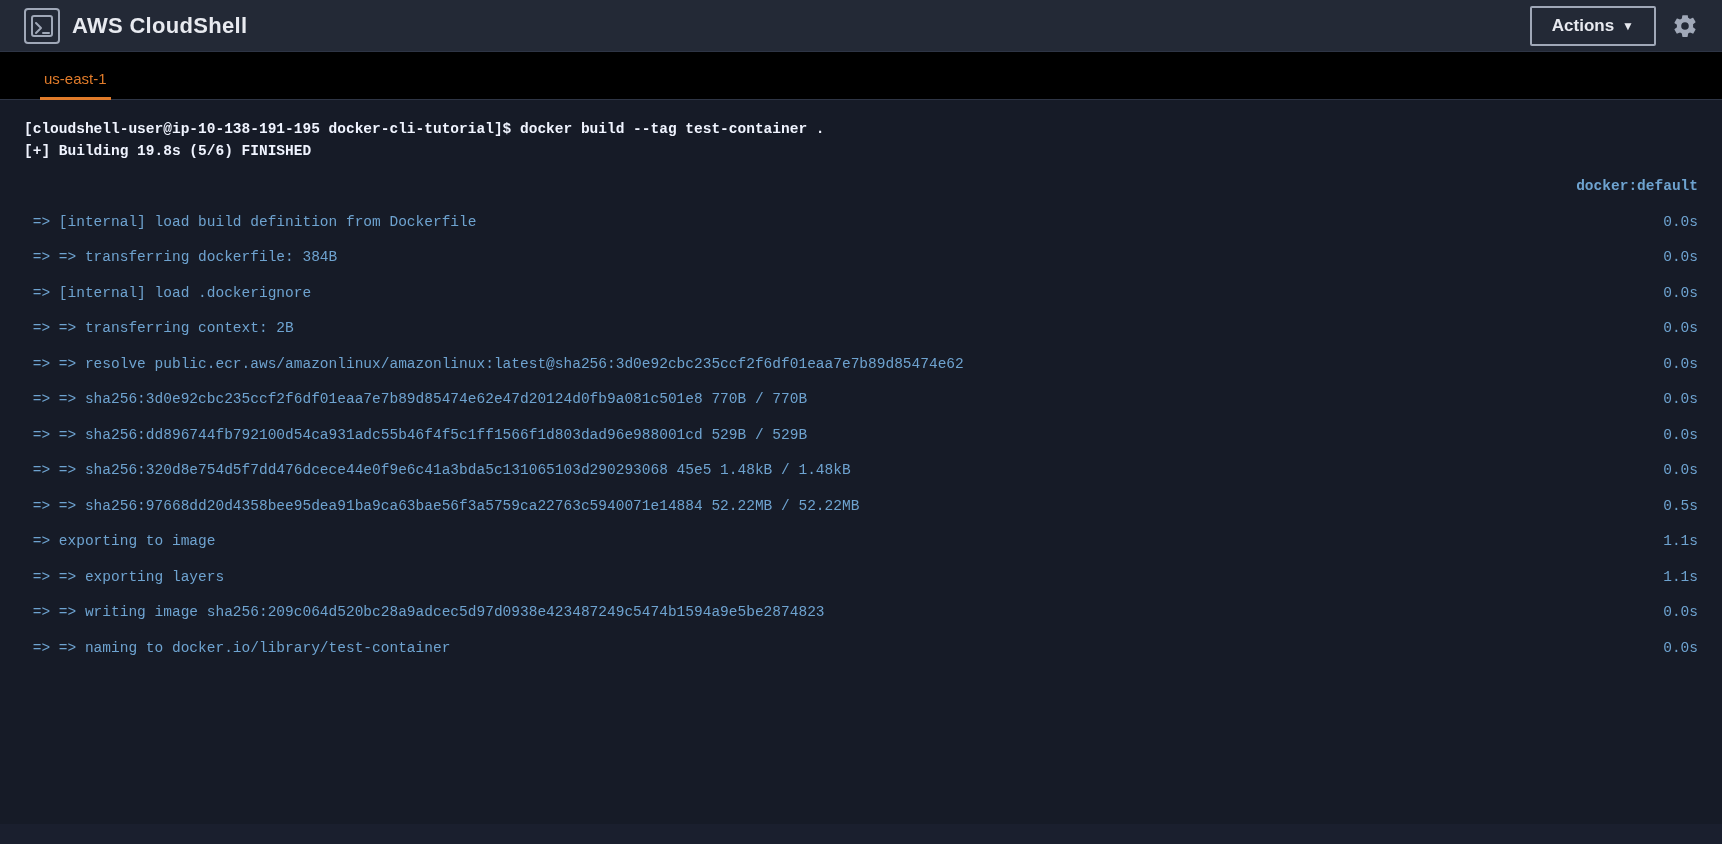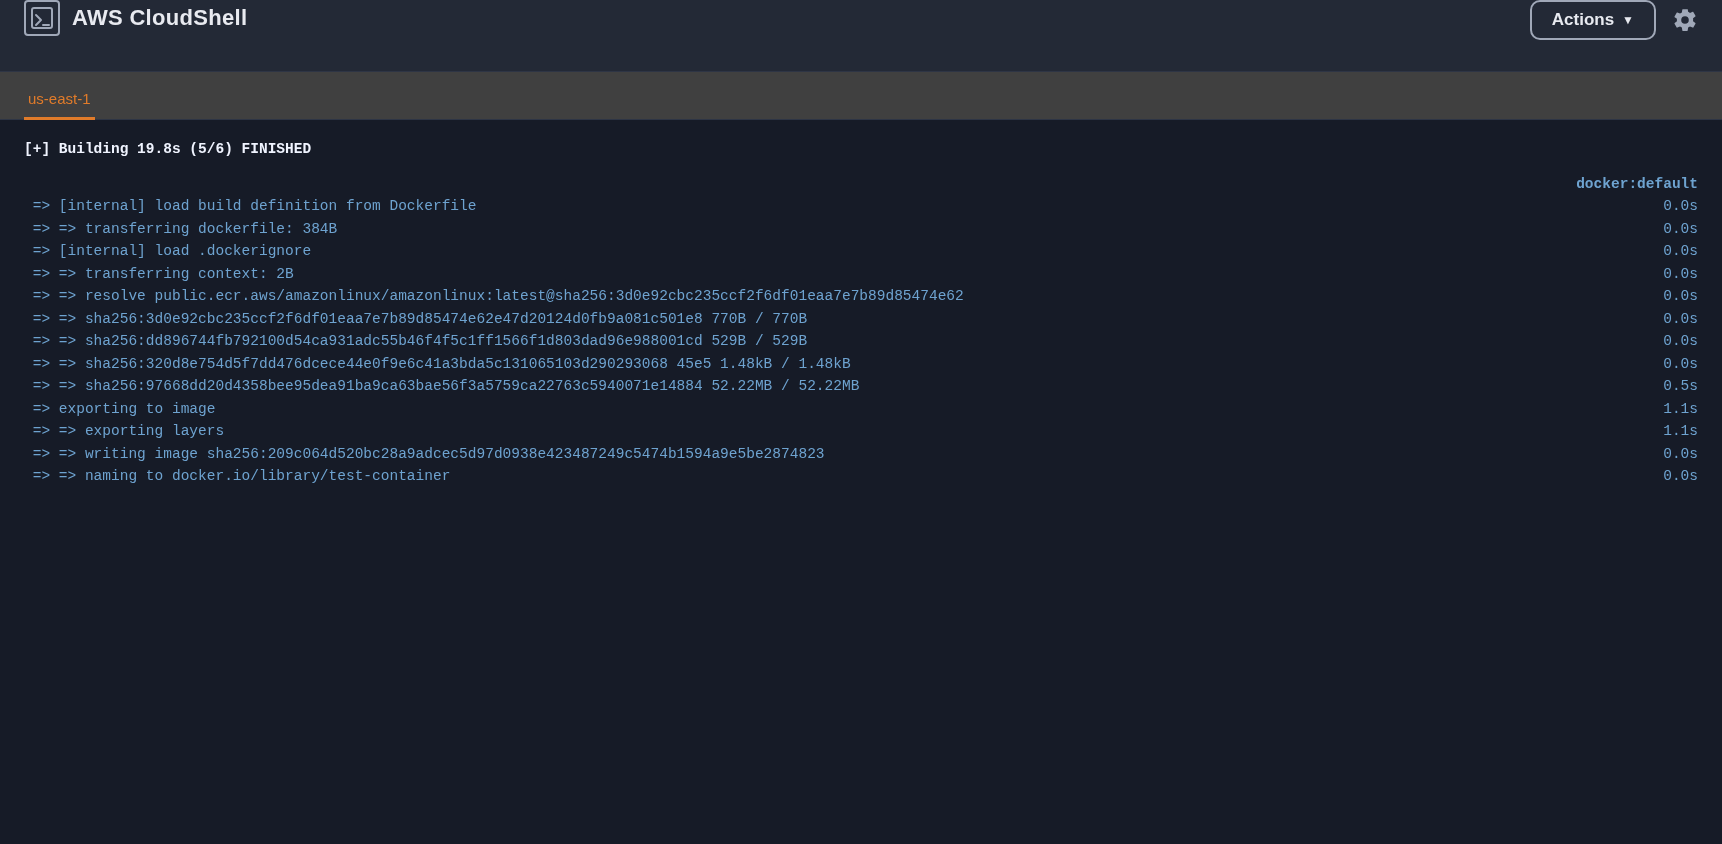--- a/index.html
+++ b/index.html
@@ -8,25 +8,25 @@
       width: 1722px;
       height: 844px;
       background: #1a1f2e;
       font-family: 'Courier New', Courier, monospace;
       overflow: hidden;
     }
 
     
     .header {
       display: flex;
-      align-items: flex-start;
+      align-items: center;
       justify-content: space-between;
       background: #232936;
       padding: 0 24px;
-      height: 72px;
+      height: 52px;
       border-bottom: 1px solid #2e3545;
     }
 
     .header-left {
       display: flex;
       align-items: center;
       gap: 12px;
     }
 
     .cloudshell-logo {
@@ -61,41 +61,41 @@
       align-items: center;
       gap: 8px;
       background: transparent;
       border: 2px solid #a0a8b8;
       color: #e8eaf0;
       padding: 8px 20px;
       font-size: 17px;
       font-family: Arial, sans-serif;
       font-weight: 600;
       cursor: pointer;
-      border-radius: 10px;
+      border-radius: 2px;
     }
 
     .actions-button .chevron {
       font-size: 12px;
     }
 
     .settings-icon-btn {
       background: transparent;
       border: none;
       cursor: pointer;
       color: #a0a8b8;
       font-size: 24px;
       display: flex;
       align-items: center;
     }
 
     
     .tab-bar {
-      background: #404040;
-      padding: 0 24px;
+      background: #000000;
+      padding: 0 40px;
       display: flex;
       align-items: flex-end;
       height: 48px;
       border-bottom: 1px solid #2e3545;
     }
 
     .tab {
       padding: 10px 4px;
       font-family: Arial, sans-serif;
       font-size: 15px;
@@ -124,21 +124,21 @@
     .term-line .content {
       flex: 1;
     }
 
     .term-line .timing {
       text-align: right;
       min-width: 100px;
       color: #6ea3d0;
     }
     .c-bright   { color: #f0f4ff; }
-    .c-blue     { color: #6ea3d0; }
+    .c-blue     { color: #6ea3d0; margin-top: 13px; }
     .c-header   { color: #f0f4ff; font-weight: bold; }
     .c-docker   { color: #b0bcd4; margin-top: 35px; }
 
     .cursor {
       display: inline-block;
       width: 10px;
       height: 16px;
       background: #e0e6f0;
       vertical-align: text-bottom;
       animation: blink 1s step-end infinite;
@@ -183,20 +183,23 @@
     </button>
   </div>
 </div>
 
 <div class="tab-bar">
   <div class="tab">us-east-1</div>
 </div>
 
 <div class="terminal">
 
+  <div class="term-line">
+    <span class="content c-bright bold">[cloudshell-user@ip-10-138-191-195 docker-cli-tutorial]$ docker build --tag test-container .</span>
+  </div>
 
   <div class="term-line">
     <span class="content c-header bold">[+] Building 19.8s (5/6) FINISHED</span>
     <span class="timing c-docker bold">docker:default</span>
   </div>
 
   <div class="term-line">
     <span class="content c-blue"> =&gt; [internal] load build definition from Dockerfile</span>
     <span class="timing c-blue">0.0s</span>
   </div>

